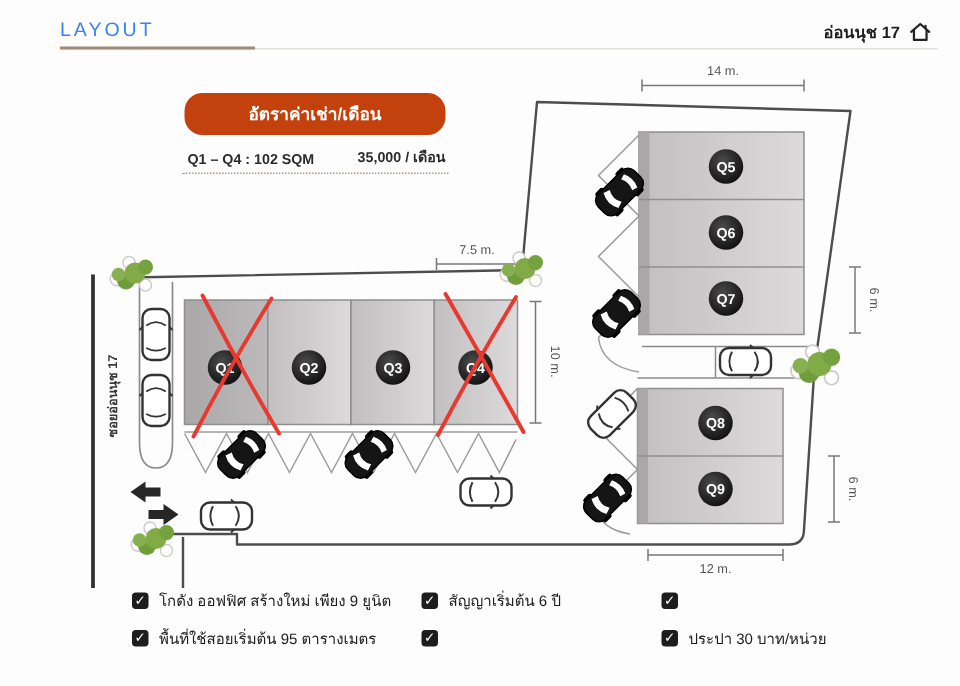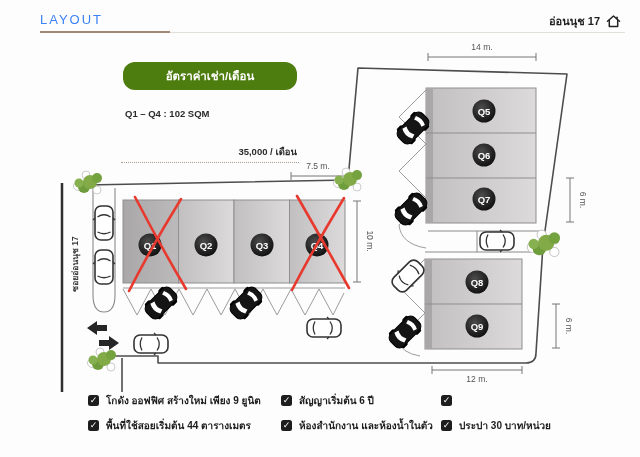--- a/index.html
+++ b/index.html
@@ -9,34 +9,34 @@
 
   
   .layout-title{left:40px;top:12px;font-size:13px;letter-spacing:2px;color:#3b82f6;}
   .rule-light{left:40px;top:32px;width:585px;height:1px;background:#e3dfdb;}
   .rule-brown{left:40px;top:31px;width:130px;height:2px;background:#a08a77;}
   .loc{right:18px;top:12px;display:flex;align-items:flex-end;gap:5px;}
   .loc-text{font-size:11px;font-weight:bold;color:#1f1f1f;}
 
   
   .price-table{left:121px;top:62px;width:178px;}
-  .pt-header{background:#4d7c0f;color:#ffffff;font-weight:bold;font-size:11.5px;
+  .pt-header{background:#c2410c;color:#ffffff;font-weight:bold;font-size:11.5px;
              text-align:center;border-radius:12px;padding:5px 0;margin:0 2px;}
-  .pt-row{display:flex;justify-content:space-between;align-items:flex-start;
-          padding:18px 2px 3px 4px;border-bottom:1.5px dotted #ab9c8d;}
+  .pt-row{display:flex;justify-content:space-between;align-items:flex-end;
+          padding:7px 2px 3px 4px;border-bottom:1.5px dotted #ab9c8d;}
   .pt-range{font-size:9.5px;font-weight:bold;color:#2b2b2b;white-space:nowrap;}
-  .pt-price{font-size:9.5px;font-weight:bold;color:#2b2b2b;white-space:nowrap;margin-top:36px;}
+  .pt-price{font-size:9.5px;font-weight:bold;color:#2b2b2b;white-space:nowrap;}
 
   
   .features{left:88px;top:393px;width:546px;display:grid;
             grid-template-columns:193px 160px auto;row-gap:10px;}
   .feature{display:flex;align-items:center;}
   .fcheck{width:11px;height:11px;background:#1d1d1d;color:#fff;font-size:9px;
           line-height:11px;border-radius:2.5px;text-align:center;margin-right:7px;flex:none;}
-  .ftext{font-size:10px;font-weight:bold;color:#1c1c1c;white-space:nowrap;}
+  .ftext{font-size:10px;font-weight:normal;color:#1c1c1c;white-space:nowrap;}
 
   svg text{font-family:"Liberation Sans","DejaVu Sans",sans-serif;}
   .dimtxt{font-size:8.5px;fill:#555;}
   .unittxt{font-size:9.5px;font-weight:bold;fill:#ffffff;}
   .streettxt{font-size:8.5px;font-weight:bold;fill:#3a3a3a;}
 </style>
 </head>
 <body>
 
 <div class="canvas">
@@ -271,25 +271,24 @@
     </div>
     <div class="feature">
       <span class="fcheck">✓</span>
       <span class="ftext">สัญญาเริ่มต้น 6 ปี</span>
     </div>
     <div class="feature">
       <span class="fcheck">✓</span>
     </div>
     <div class="feature">
       <span class="fcheck">✓</span>
-      <span class="ftext">พื้นที่ใช้สอยเริ่มต้น 44 ตารางเมตร</span>
-    </div>
-    <div class="feature">
-      <span class="fcheck">✓</span>
-      <span class="ftext">ห้องสำนักงาน และห้องน้ำในตัว</span>
+      <span class="ftext">พื้นที่ใช้สอยเริ่มต้น 95 ตารางเมตร</span>
+    </div>
+    <div class="feature">
+      <span class="fcheck">✓</span>
     </div>
     <div class="feature">
       <span class="fcheck">✓</span>
       <span class="ftext">ประปา 30 บาท/หน่วย</span>
     </div>
   </div>
 
 </div>
 
 </body></html>

